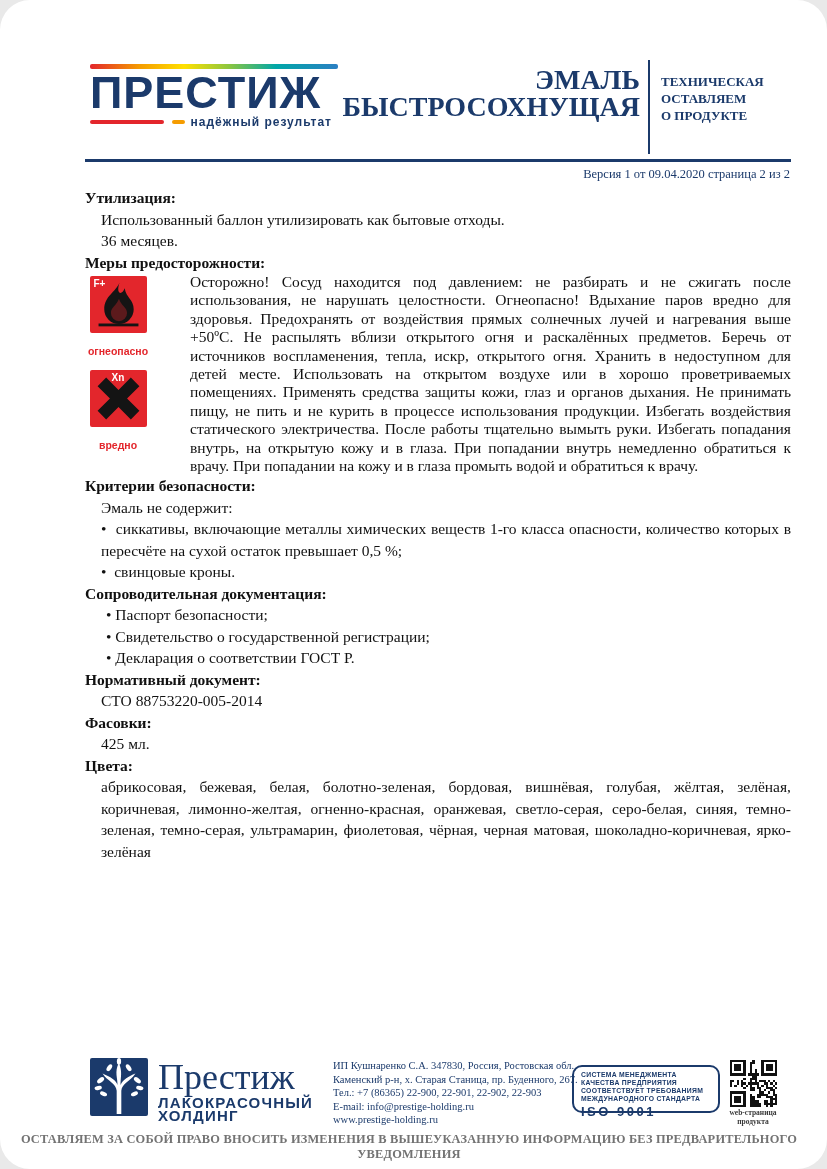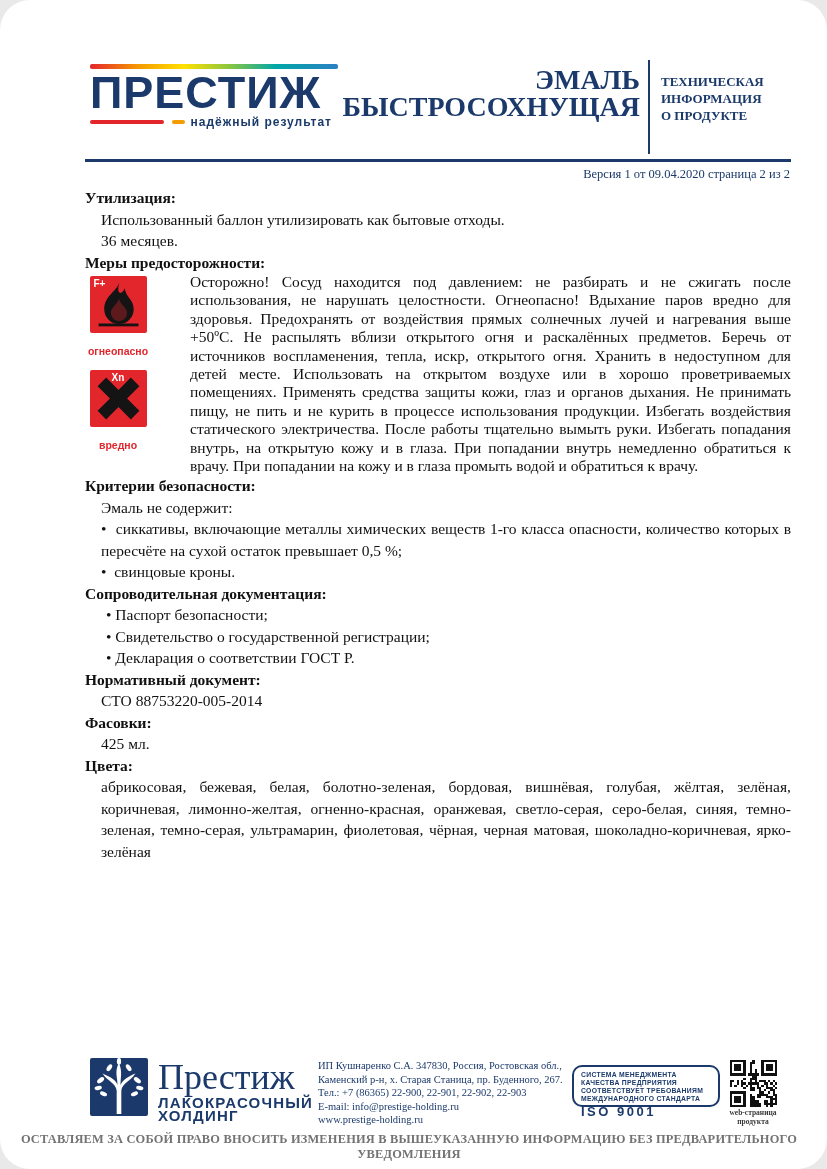--- a/index.html
+++ b/index.html
@@ -73,24 +73,24 @@
   .footer { position:absolute; left:90px; top:1058px; width:700px; height:72px; }
   .flogo { position:absolute; left:0; top:0; display:flex; align-items:flex-start; }
   .tree-box { width:58px; height:58px; background:#1b3a6b; border-radius:2px; flex:none; }
   .tree-box svg { width:100%; height:100%; display:block; }
   .flogo-text { margin-left:10px; padding-top:0px; }
   .fbrand { font-size:36px; line-height:38px; color:#1b3a6b; }
   .fsub {
     font-family:"Liberation Sans", sans-serif; font-weight:bold; font-size:15px;
     line-height:13px; letter-spacing:1.2px; color:#1b3a6b;
   }
-  .fcompany { position:absolute; left:228px; top:1px; font-size:10.5px; line-height:13.5px; color:#1b3a6b; }
+  .fcompany { position:absolute; left:243px; top:1px; font-size:10.5px; line-height:13.5px; color:#1b3a6b; }
   .fcompany .link { color:#1b3a6b; text-decoration:none; }
   .iso {
-    position:absolute; left:482px; top:7px; width:148px; height:42px;
+    position:absolute; left:482px; top:7px; width:148px; height:48px;
     border:2px solid #1b3a6b; border-radius:10px; padding:4px 7px 0;
     color:#1b3a6b; font-family:"Liberation Sans", sans-serif;
   }
   .iso-line { font-weight:bold; font-size:6.8px; line-height:8px; letter-spacing:0.3px; }
   .iso-std { font-weight:bold; font-size:13px; letter-spacing:2.5px; margin-top:1px; }
   .fqr { position:absolute; left:631px; top:2px; width:64px; text-align:center; }
   .fqr svg { width:47px; height:47px; display:block; margin:0 auto; }
   .qr-caption { font-weight:bold; font-size:7.5px; line-height:8.5px; color:#3a3a3a; margin-top:2px; }
   .disclaimer {
     position:absolute; left:0; right:9px; top:1132px; text-align:center;
@@ -115,21 +115,21 @@
 
   <div class="product-title">
     <div>ЭМАЛЬ</div>
     <div>БЫСТРОСОХНУЩАЯ</div>
   </div>
 
   <div class="header-divider"></div>
 
   <div class="doc-type">
     <div>ТЕХНИЧЕСКАЯ</div>
-    <div>ИНФОРМАЦИЯ</div>
+    <div>ОСТАВЛЯЕМ</div>
     <div>О ПРОДУКТЕ</div>
   </div>
 
   <div class="main-rule"></div>
   <div class="version-line">Версия 1 от 09.04.2020 страница 2 из 2</div>
 
   <div class="body">
 
     <div class="h">Утилизация:</div>
     <p>Использованный баллон утилизировать как бытовые отходы.</p>

